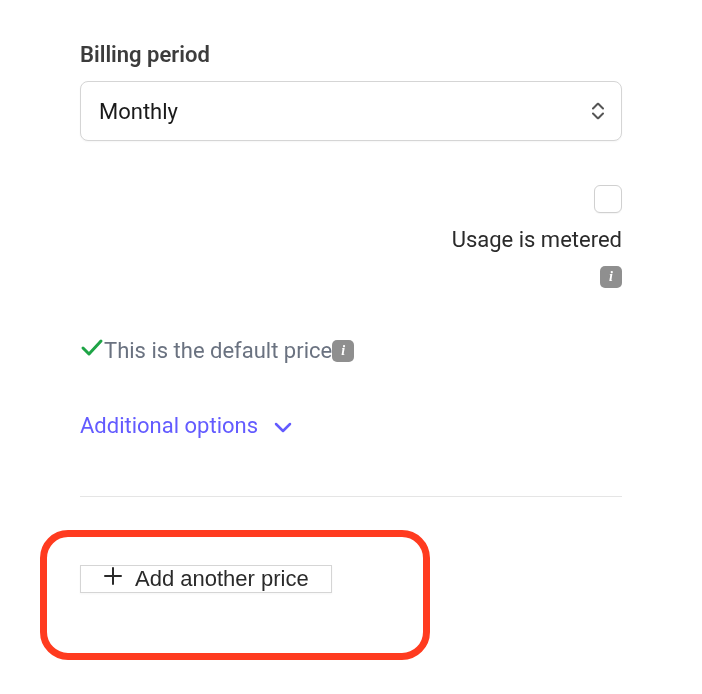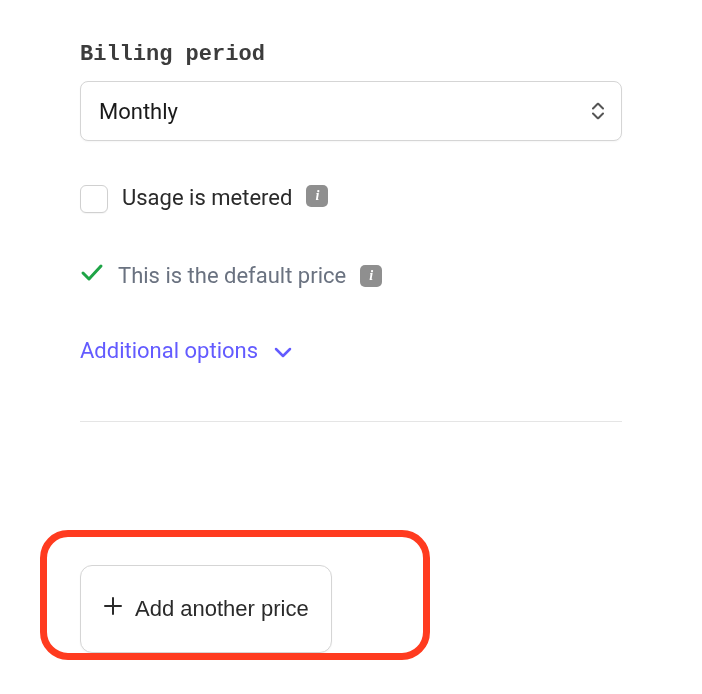--- a/index.html
+++ b/index.html
@@ -14,21 +14,20 @@
     }
     .container {
       padding: 0 80px;
     }
     .section-label {
       font-weight: 600;
       font-size: 22px;
       color: #3c3c3c;
       margin-top: 42px;
       margin-bottom: 14px;
-      font-family: Liberation Mono, monospace;
     }
     .select-wrap {
       position: relative;
       width: 100%;
     }
     .select {
       width: 100%;
       height: 60px;
       border: 1px solid #d5d5d5;
       border-radius: 8px;
@@ -46,23 +45,24 @@
       right: 18px;
       top: 50%;
       transform: translateY(-50%);
       display: flex;
       flex-direction: column;
       gap: 1px;
       pointer-events: none;
     }
     .checkbox-row {
       display: flex;
-      align-items: flex-start;
+      align-items: flex-end;
       gap: 14px;
       margin-top: 44px;
+      flex-direction: column;
     }
     .checkbox {
       width: 28px;
       height: 28px;
       border: 1px solid #d0d0d0;
       border-radius: 6px;
       background: #fff;
       box-shadow: 0 1px 1px rgba(0,0,0,0.04);
       cursor: pointer;
       flex-shrink: 0;
@@ -83,21 +83,20 @@
       font-size: 14px;
       font-weight: 700;
       font-family: Georgia, serif;
       font-style: italic;
       cursor: help;
       flex-shrink: 0;
     }
     .default-row {
       display: flex;
       align-items: center;
-      gap: 14px;
       margin-top: 48px;
     }
     .check-icon {
       color: #1ea446;
       flex-shrink: 0;
     }
     .default-text {
       font-size: 22px;
       color: #6a7280;
     }
@@ -129,22 +128,22 @@
     }
     .add-button {
       position: absolute;
       left: 80px;
       top: 565px;
       display: inline-flex;
       align-items: center;
       gap: 12px;
       border: 1px solid #d5d5d5;
       background: #fff;
-      border-radius: 12px;
-      padding: 30px 22px;
+      border-radius: 0;
+      padding: 0 22px;
       font-size: 22px;
       color: #2a2a2a;
       cursor: pointer;
       box-shadow: 0 1px 2px rgba(0,0,0,0.04);
     }
     .plus-icon {
       flex-shrink: 0;
     }
   </style>
 </head>

